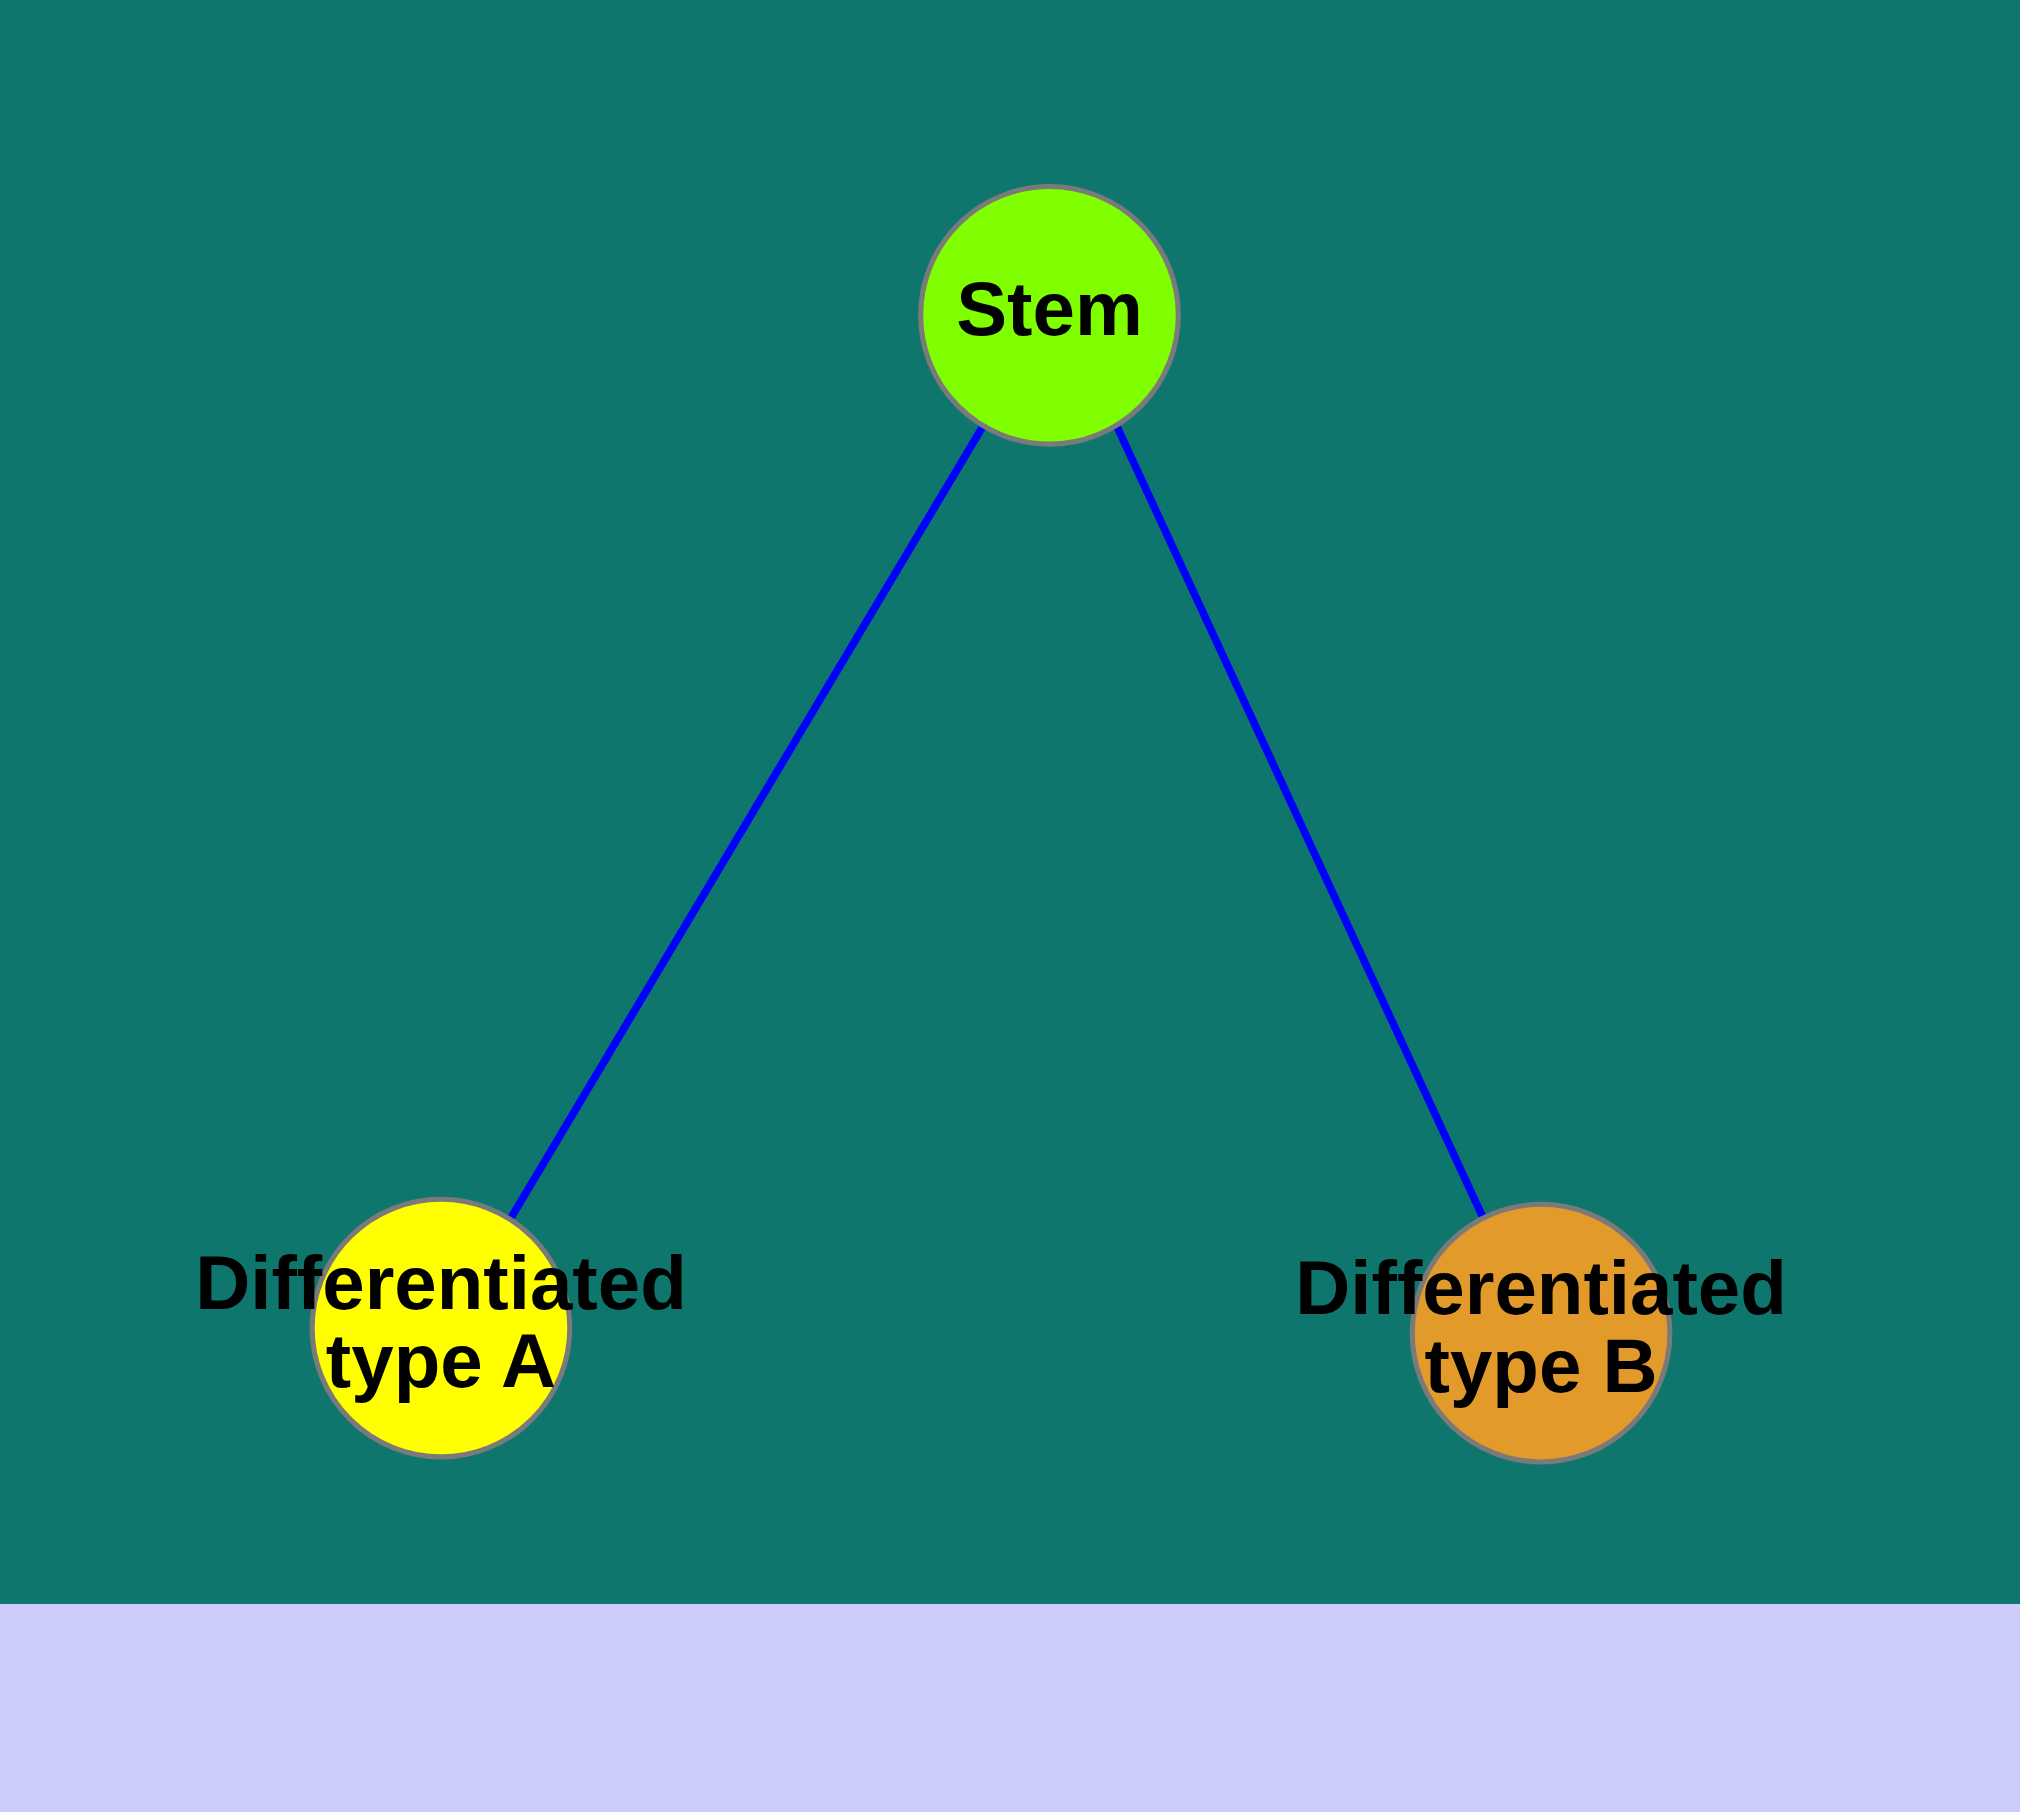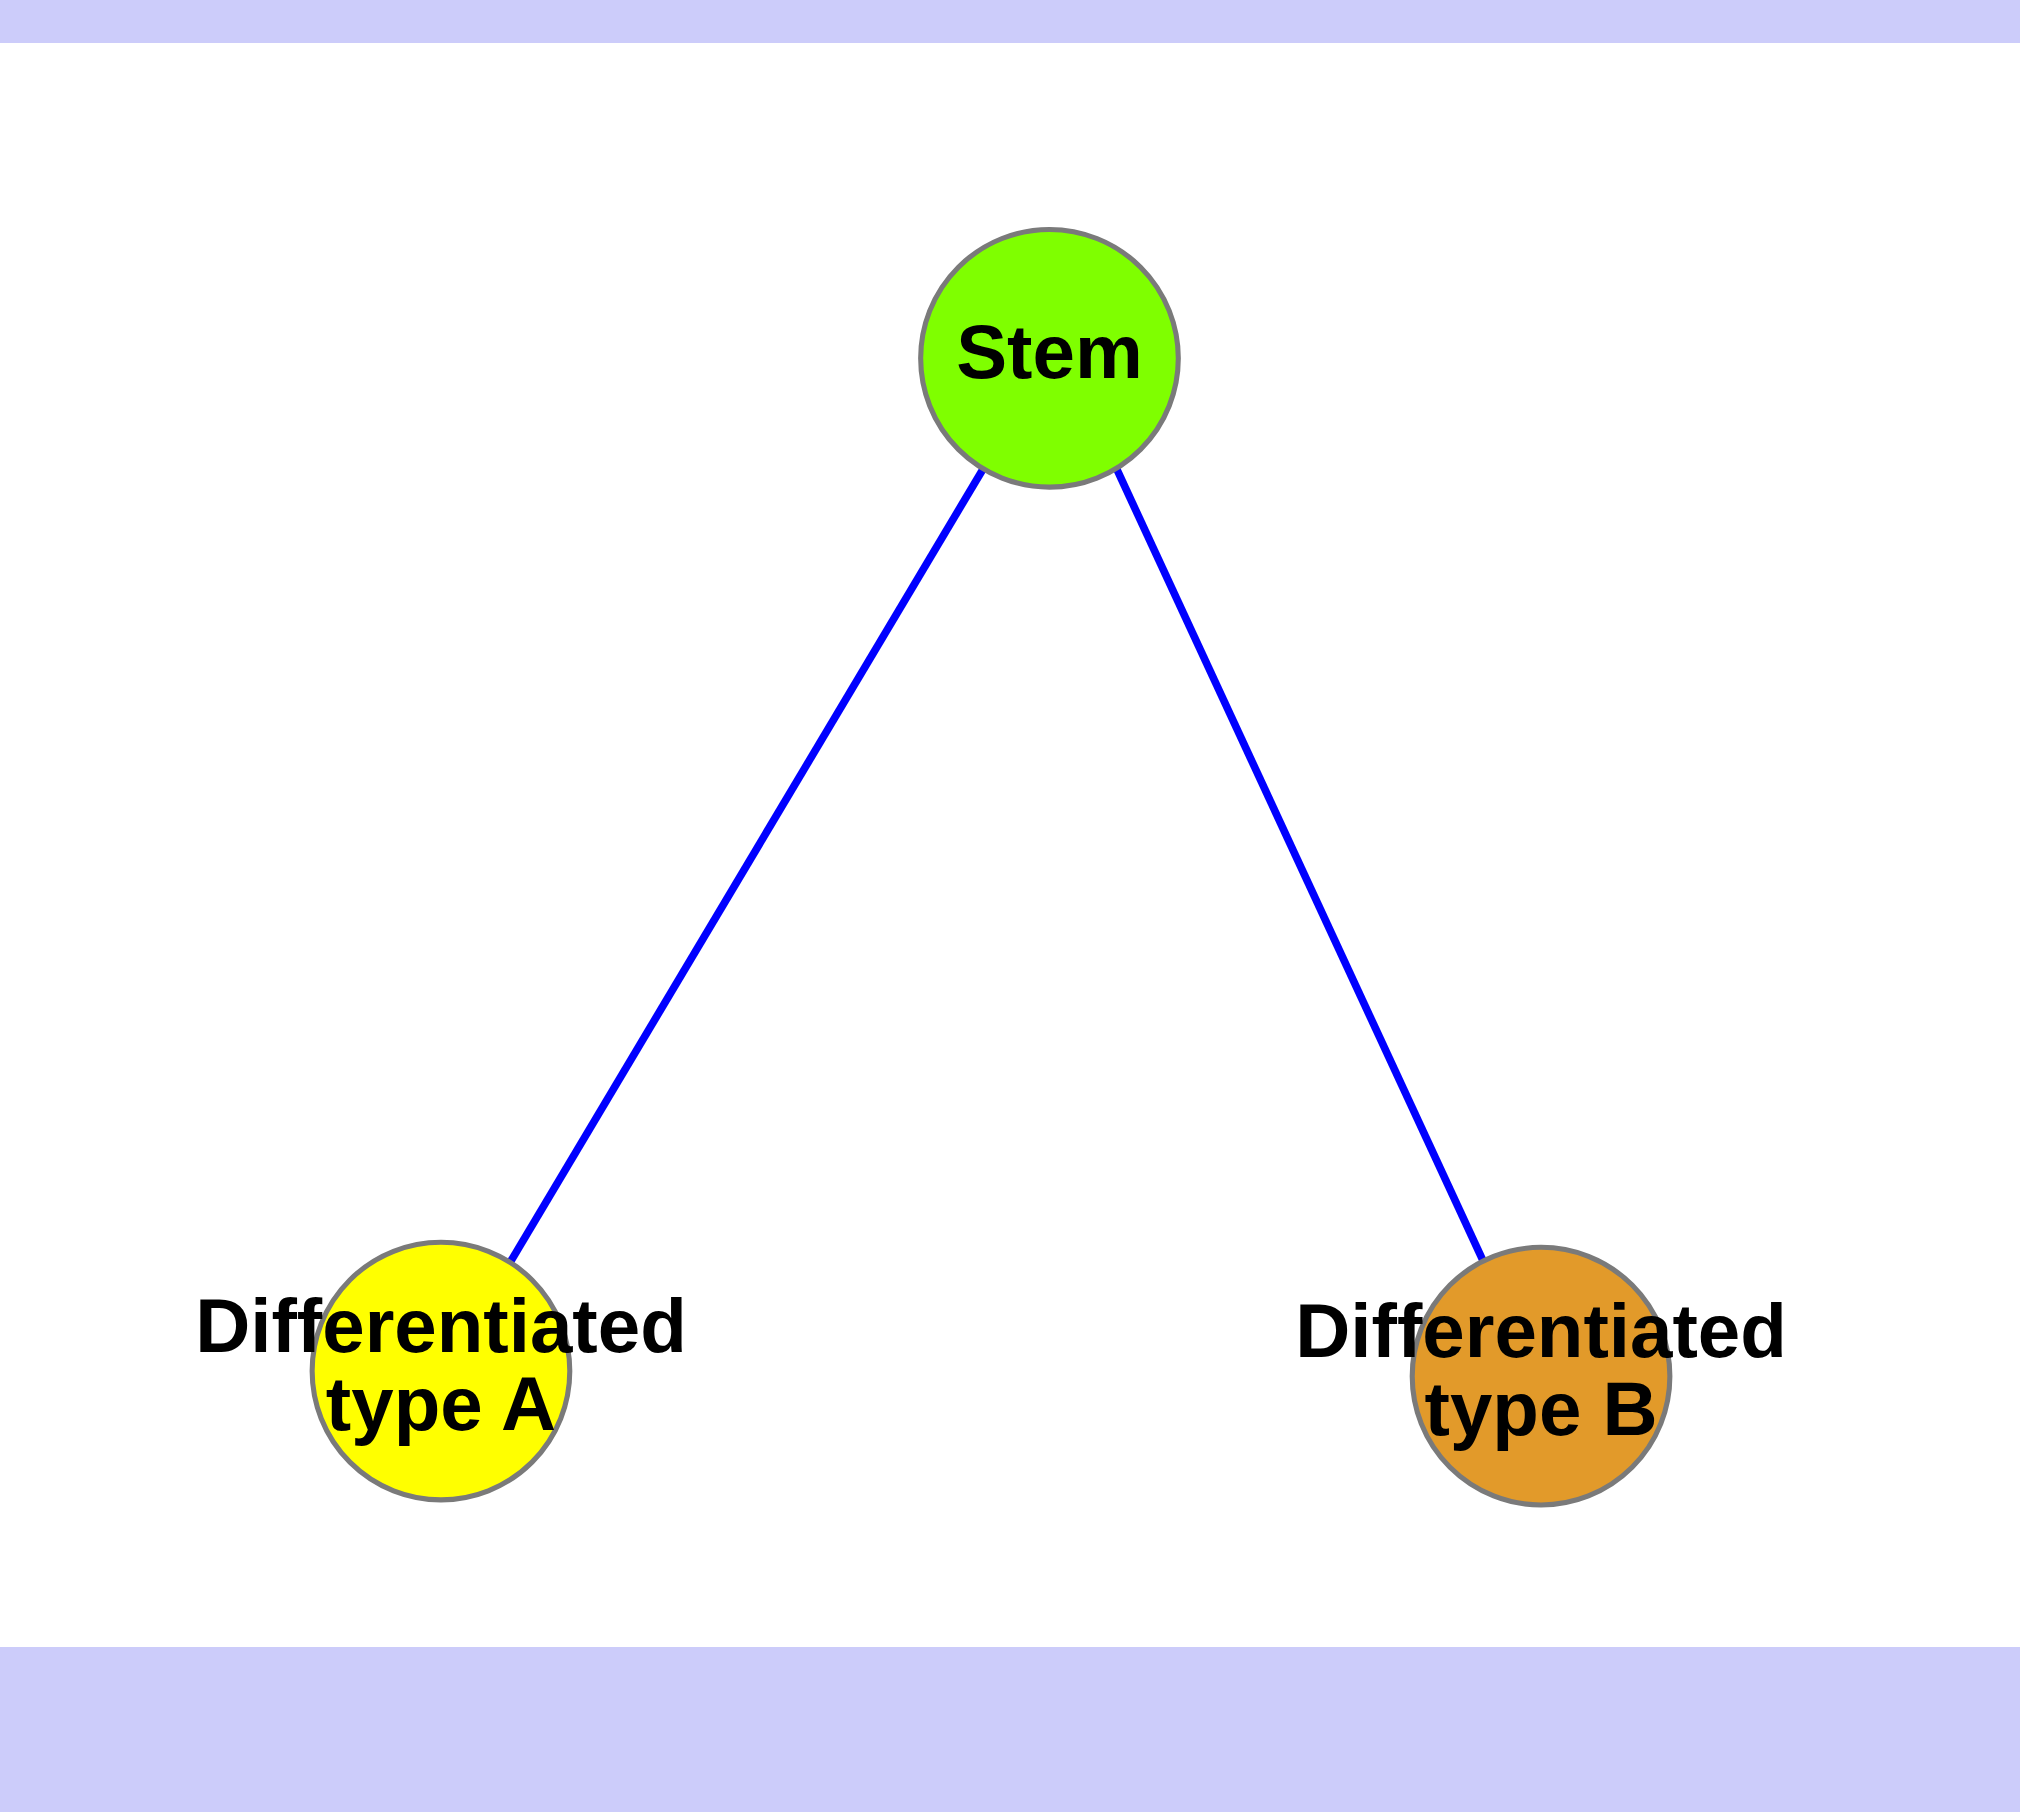--- a/index.html
+++ b/index.html
@@ -39,21 +39,21 @@
     font-size: 90px;
     fill: #000000;
     text-anchor: middle;
     dominant-baseline: middle;
     paint-order: normal;
   }
 </style>
 </head>
 <body>
 
-<div id="canvas" style="background: #ffffff; width: 2021px; height: 1604px; margin-top: 43px;">
+<div id="canvas" style="background: #0f766e; width: 2021px; height: 1604px;">
   <svg id="graph-svg" viewBox="0 0 2384 2138" style="width: 2021px; height: 1812px;">
 
     <g>
       <line class="edge-line" id="edge0" x1="1160" y1="502" x2="602" y2="1438" stroke="#0000ff"></line>
       <line class="edge-line" id="edge1" x1="1317" y1="502" x2="1751" y2="1440" stroke="#0000ff"></line>
     </g>
 
     <g>
       <circle class="node-circle" id="node0-circle" cx="1238" cy="372" r="152" fill="#7fff00" stroke="#7a7a7a"></circle>
       <circle class="node-circle" id="node1-circle" cx="520" cy="1567" r="152" fill="#ffff00" stroke="#7a7a7a"></circle>

